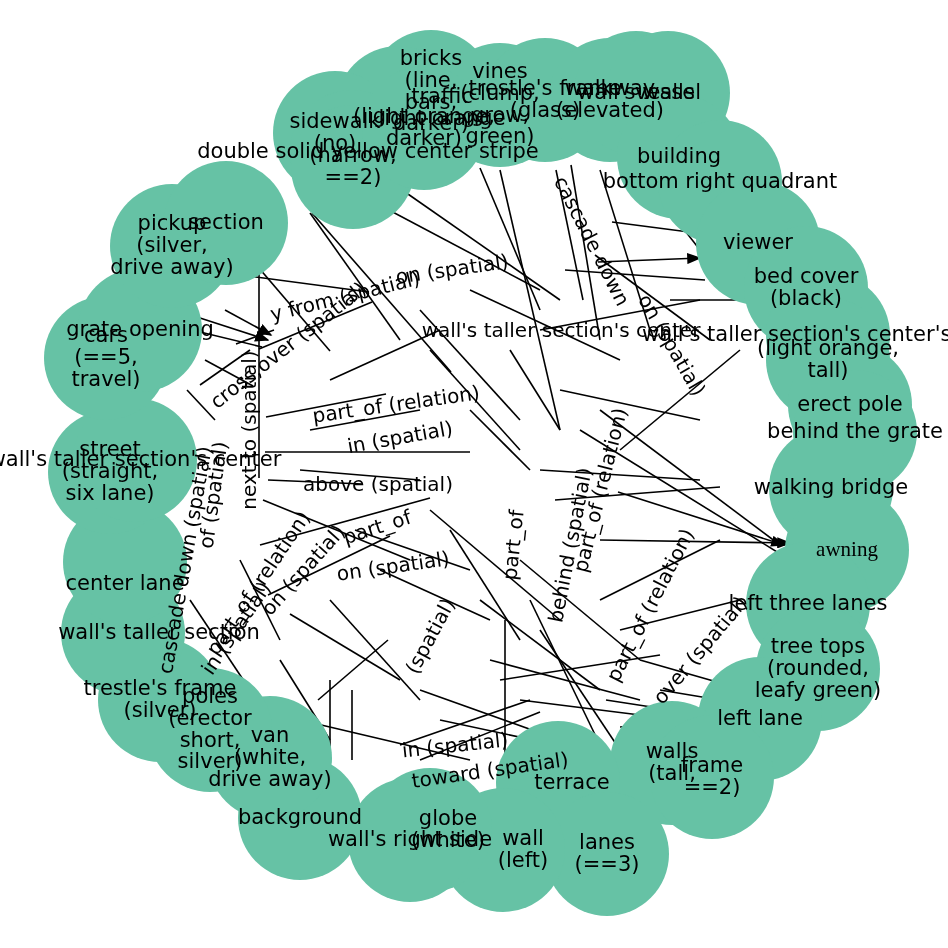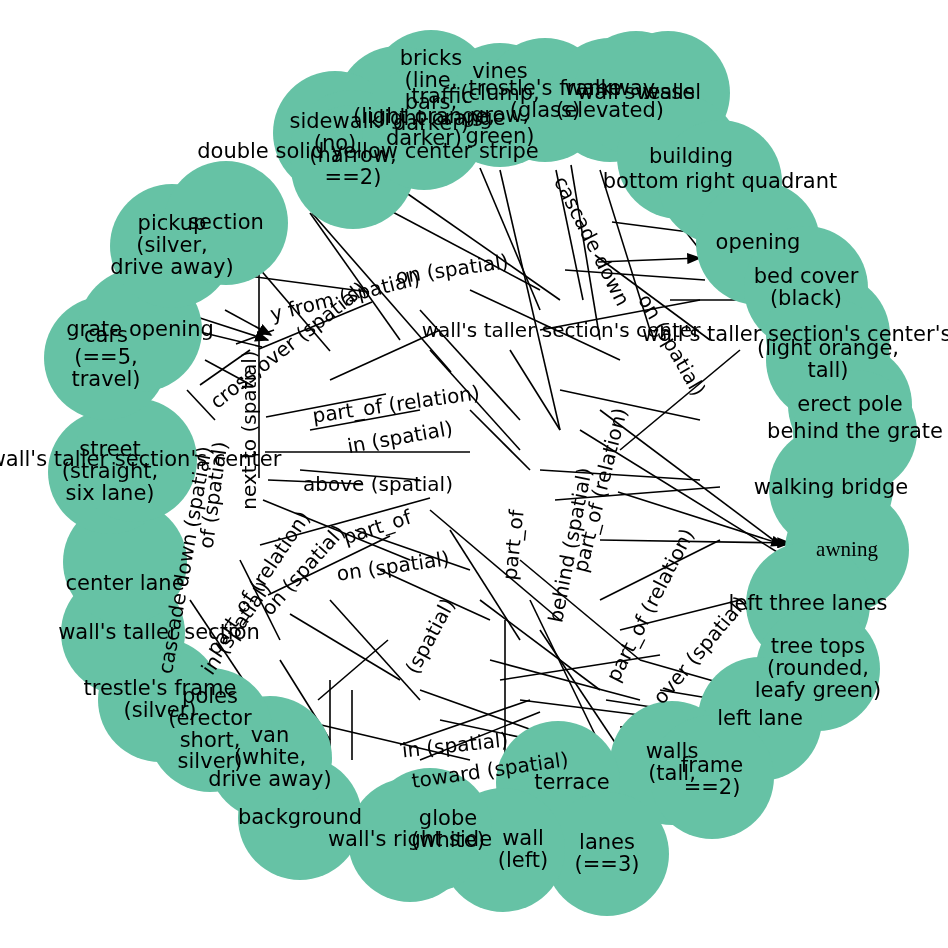--- a/index.html
+++ b/index.html
@@ -202,23 +202,23 @@
 (elevated)</div>
       <div class="node-label" style="left: 636px; top: 93px;">wall's walls</div>
       <div class="node-label" style="left: 668px; top: 93px;">vessel</div>
       <div class="node-label" style="left: 398px; top: 108px; margin-left: 44px;">traffic
 light orange</div>
       <div class="node-label" style="left: 335px; top: 133px;">sidewalk
 (no)</div>
       <div class="node-label" style="left: 352px; top: 152px; margin-left: 16px;">double solid yellow center stripe</div>
       <div class="node-label" style="left: 353px; top: 167px;">(narrow,
 ==2)</div>
-      <div class="node-label" style="left: 679px; top: 157px; margin-left: 12px;">building</div>
+      <div class="node-label" style="left: 679px; top: 157px;">building</div>
       <div class="node-label" style="left: 720px; top: 182px;">bottom right quadrant</div>
-      <div class="node-label" style="left: 758px; top: 243px;">opening</div>
+      <div class="node-label" style="left: 758px; top: 243px;">viewer</div>
       <div class="node-label" style="left: 806px; top: 288px;">bed cover
 (black)</div>
       <div class="node-label" style="left: 828px; top: 335px;">wall's taller section's center's grate</div>
       <div class="node-label" style="left: 828px; top: 360px;">(light orange,
 tall)</div>
       <div class="node-label" style="left: 850px; top: 405px;">erect pole</div>
       <div class="node-label" style="left: 855px; top: 432px;">behind the grate</div>
       <div class="node-label" style="left: 831px; top: 488px;">walking bridge</div>
       <div class="node-label" style="left: 847px; top: 550px; font-family: Liberation Serif, serif;">awning</div>
       <div class="node-label" style="left: 808px; top: 604px;">left three lanes</div>

